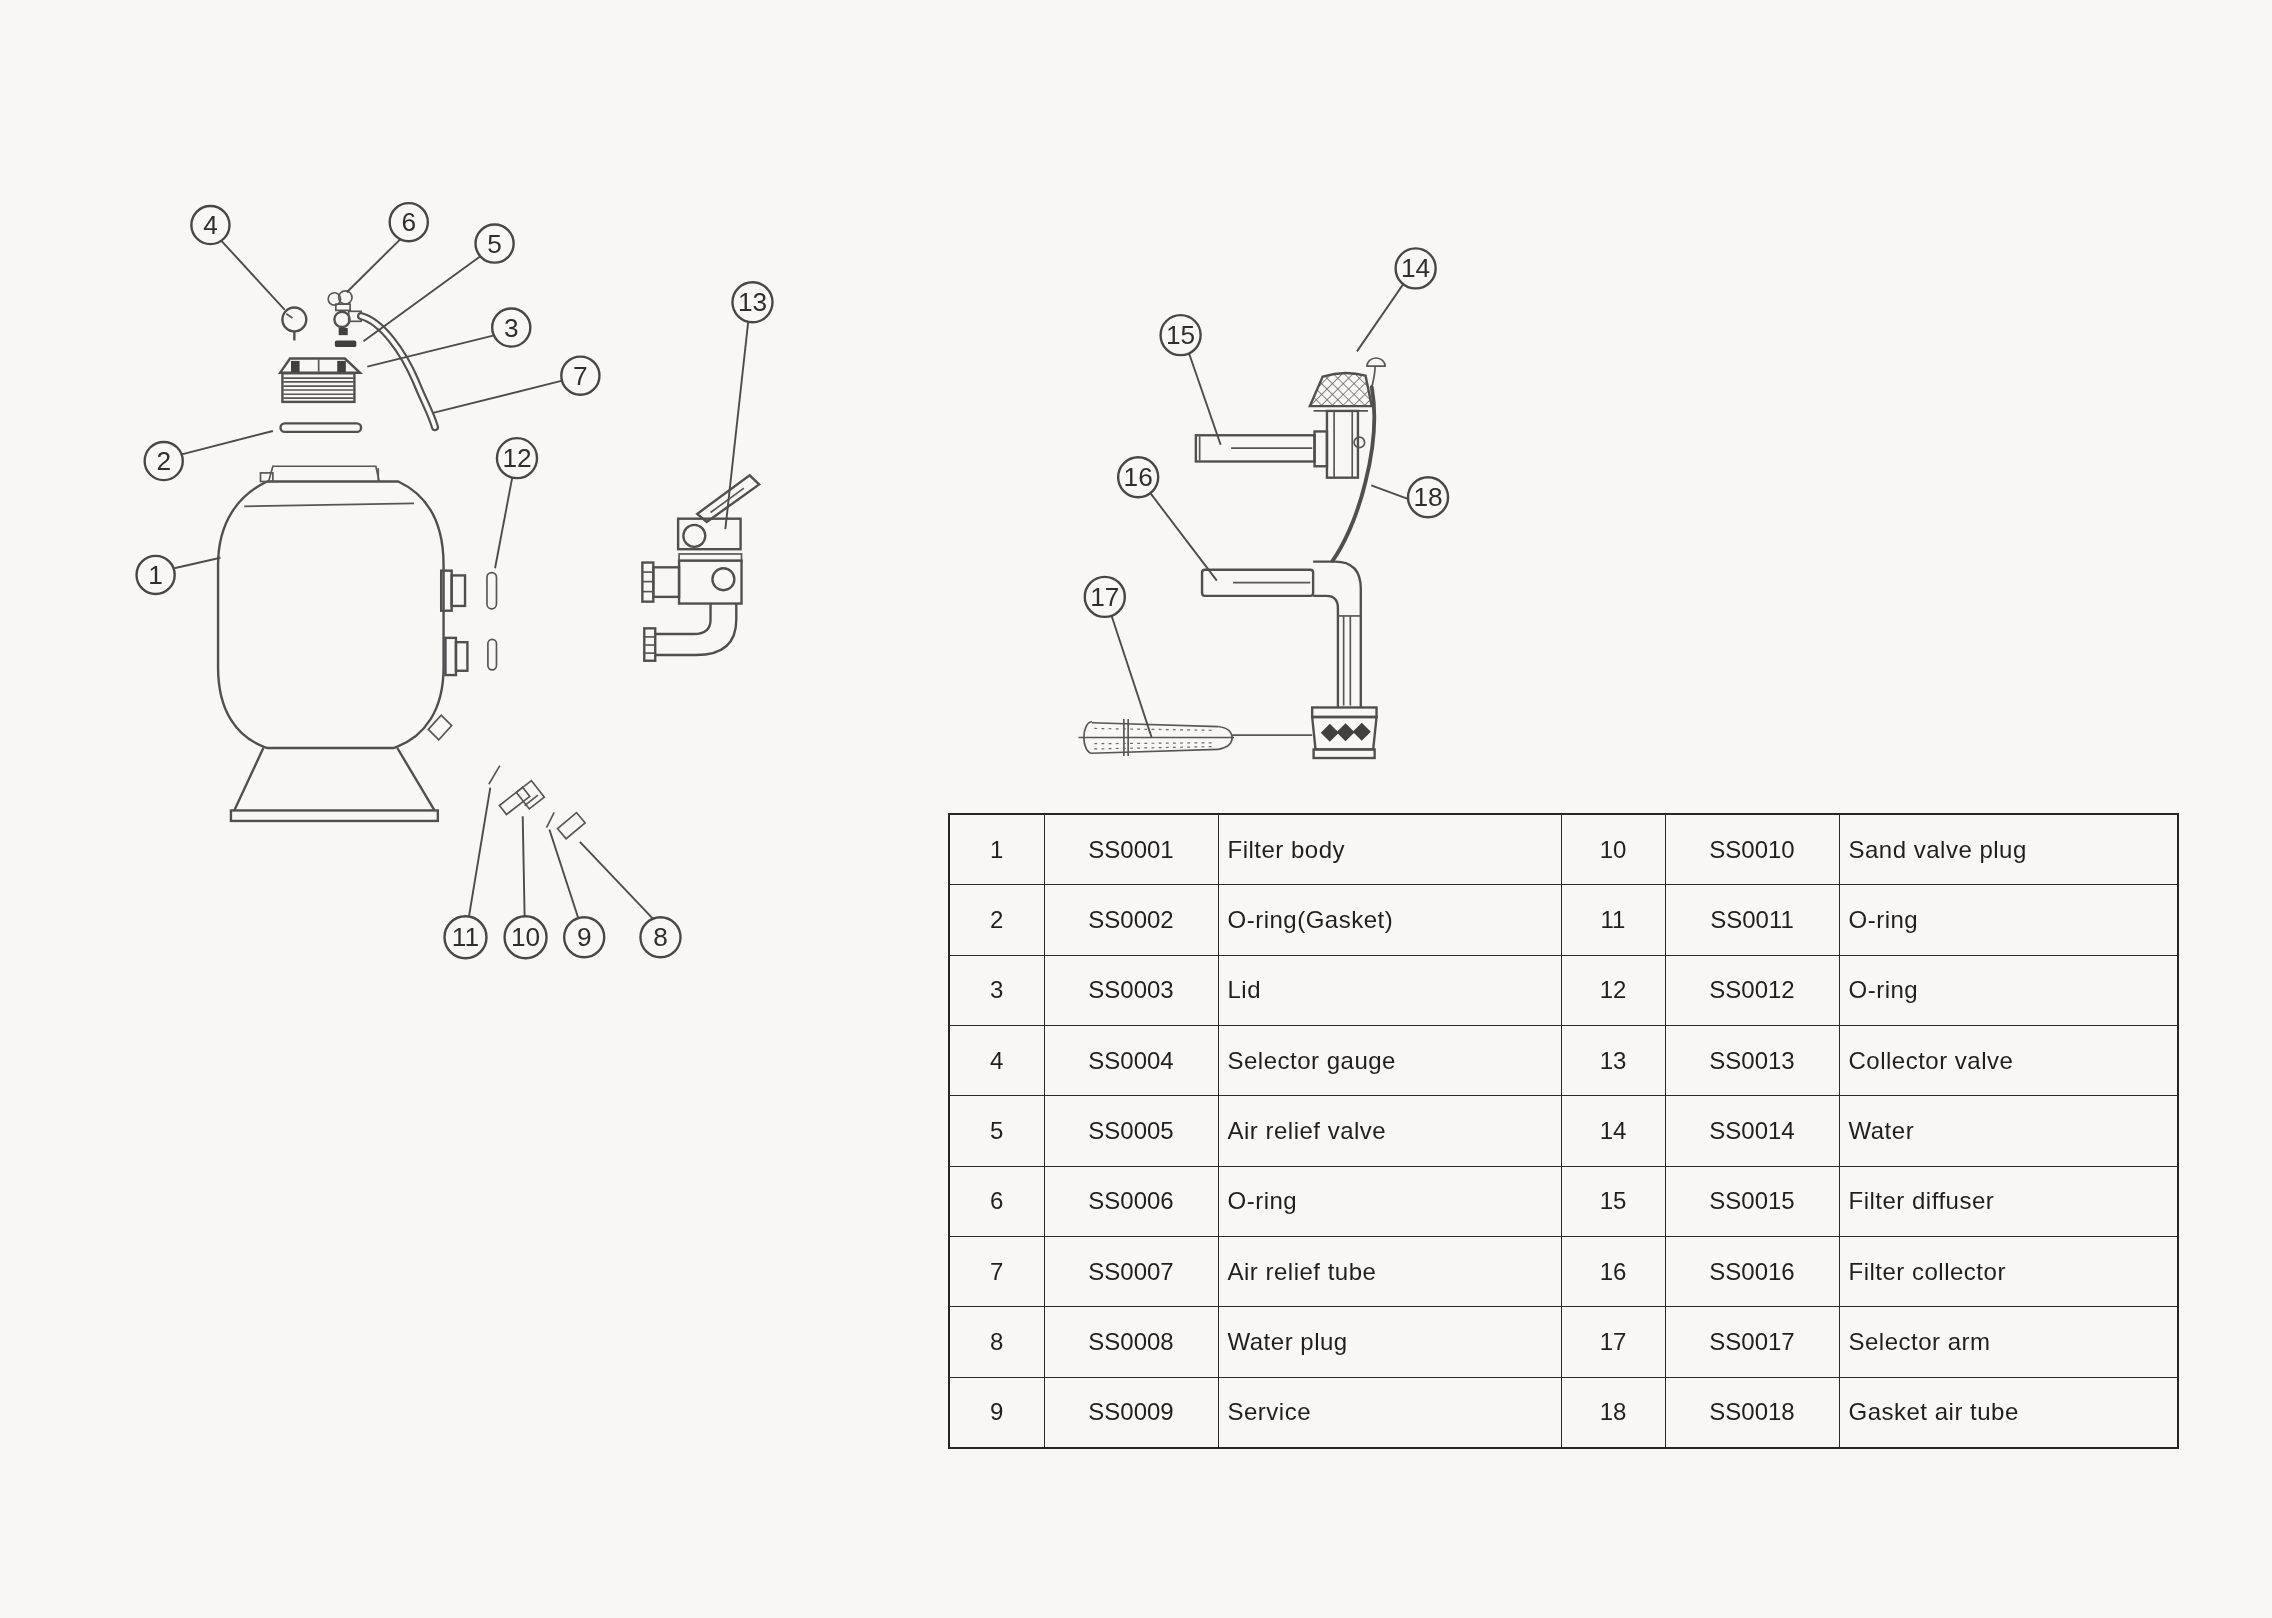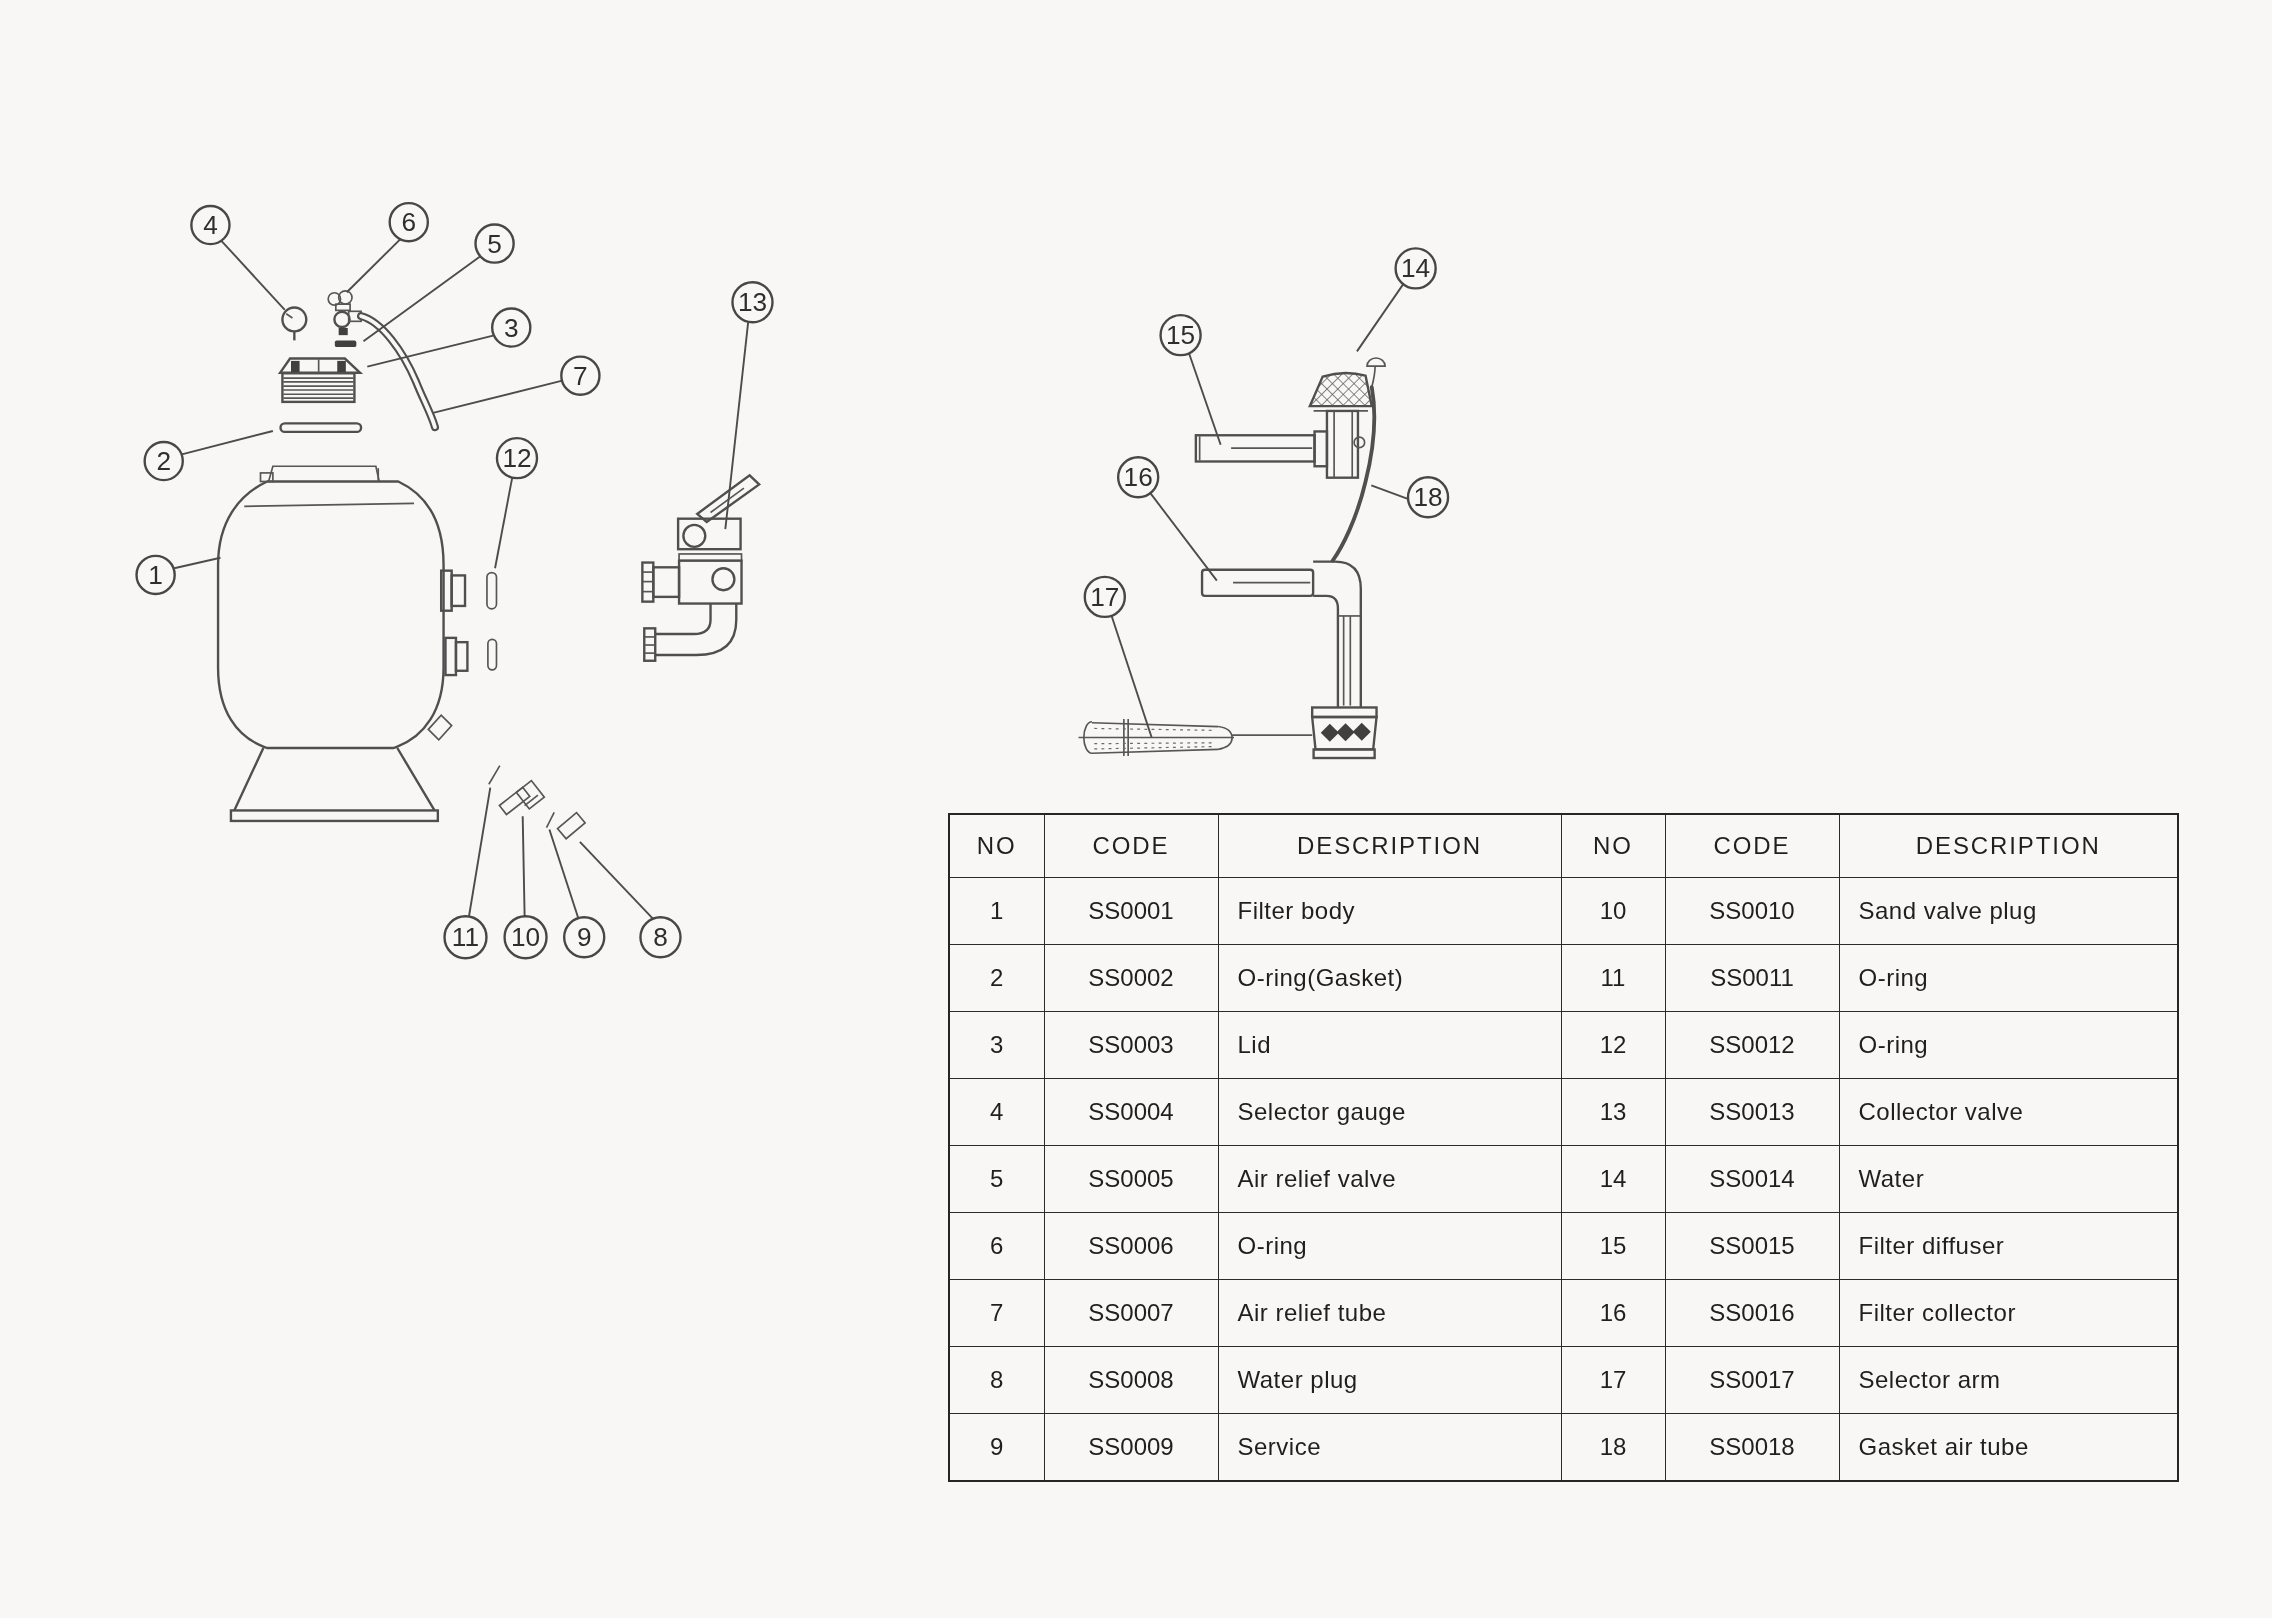--- a/index.html
+++ b/index.html
@@ -26,21 +26,21 @@
   }
   td,th{
     border:1.4px solid #2b2b2b;
     font-size:24px;color:#1f1f1f;font-weight:400;
     white-space:nowrap;overflow:hidden;
   }
   table{border:2.4px solid #262626;}
   th{height:60px;text-align:center;letter-spacing:1.9px;font-weight:400;}
   td{height:64px;}
   td.c{text-align:center;}
-  td.d{text-align:left;padding-left:19px;letter-spacing:0.5px;}
+  td.d{text-align:left;padding-left:9px;letter-spacing:0.5px;}
 </style>
 </head>
 <body>
 
 <svg id="art" width="2273" height="1619" viewBox="0 0 4767 3396" xmlns="http://www.w3.org/2000/svg">
 
   <defs>
     <pattern id="xhatch" width="16" height="16" patternUnits="userSpaceOnUse" patternTransform="rotate(45)">
       <path d="M0,0 L0,16 M0,0 L16,0" stroke="#5a5a5a" stroke-width="3" fill="none"></path>
     </pattern>
@@ -325,28 +325,20 @@
   <table>
     <colgroup>
       <col style="width:95px">
         <col style="width:174px">
         <col style="width:343px">
       <col style="width:104px">
         <col style="width:174px">
         <col style="width:339px">
     </colgroup>
     <tbody>
-        <tr>
-      <th>NO</th>
-      <th>CODE</th>
-      <th>DESCRIPTION</th>
-      <th>NO</th>
-      <th>CODE</th>
-      <th>DESCRIPTION</th>
-    </tr>
     <tr>
       <td class="c">1</td>
       <td class="c">SS0001</td>
       <td class="d">Filter body</td>
       <td class="c">10</td>
       <td class="c">SS0010</td>
       <td class="d">Sand valve plug</td>
     </tr>
     <tr>
       <td class="c">2</td>

